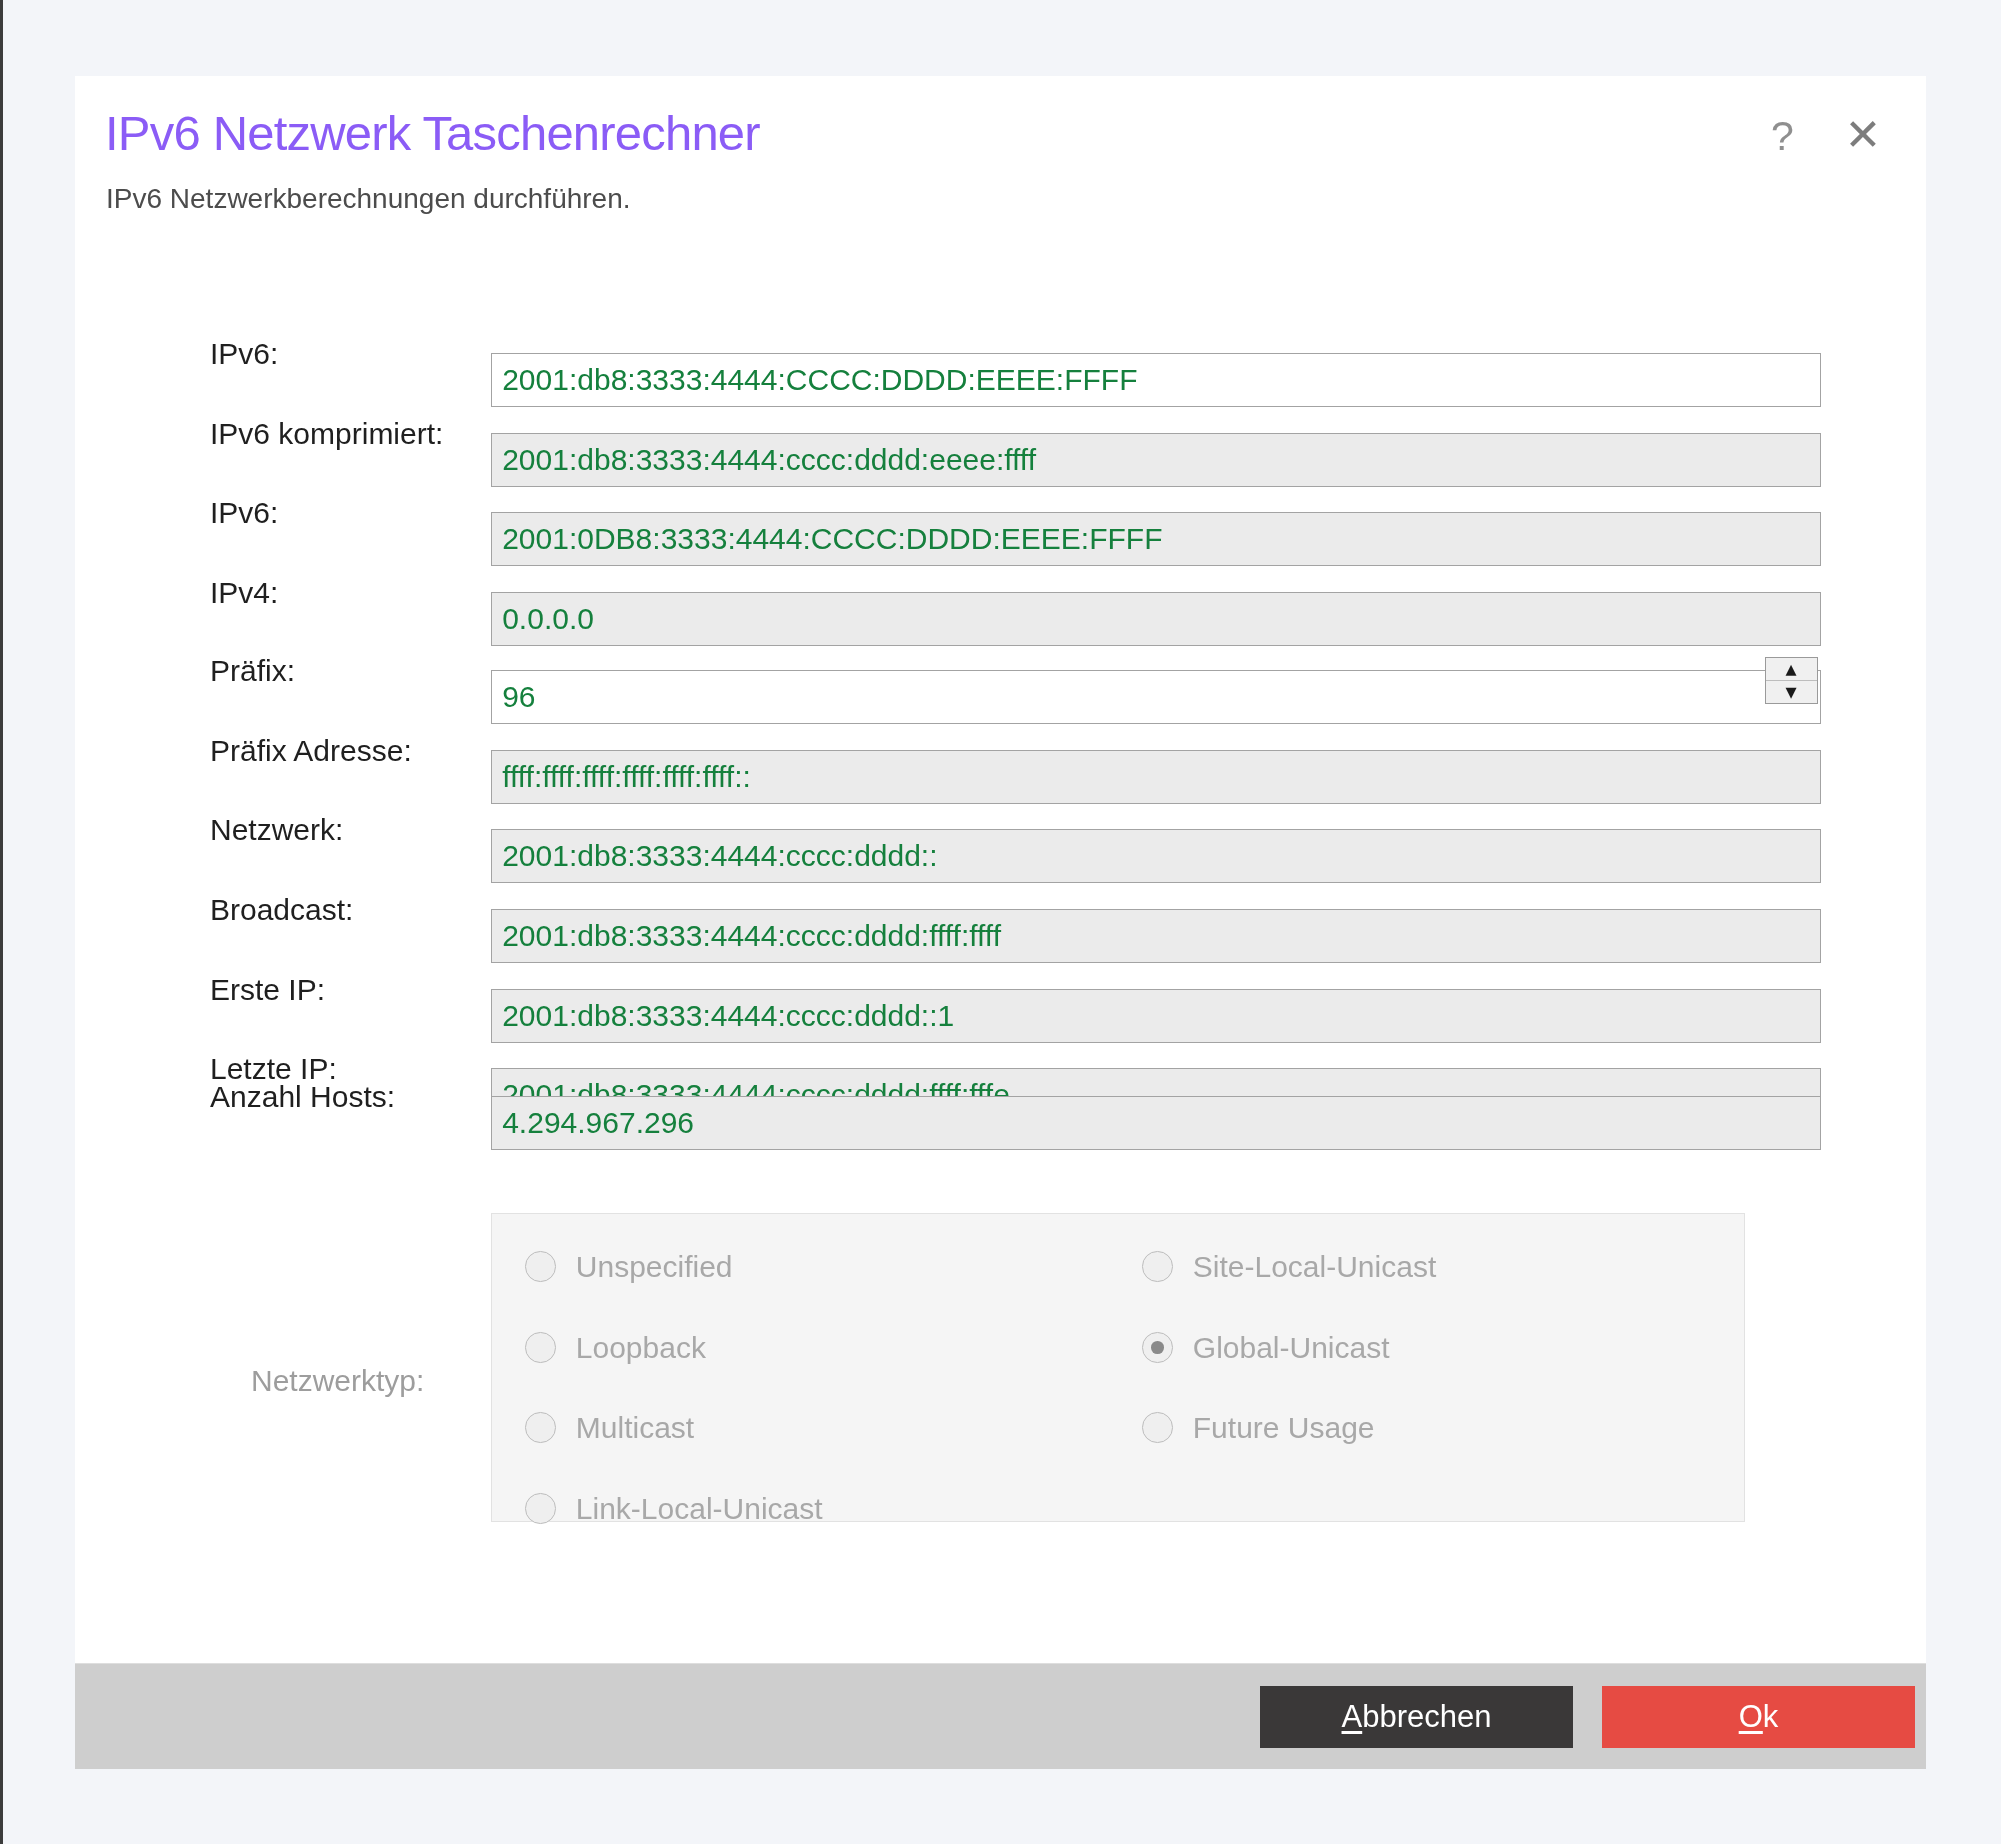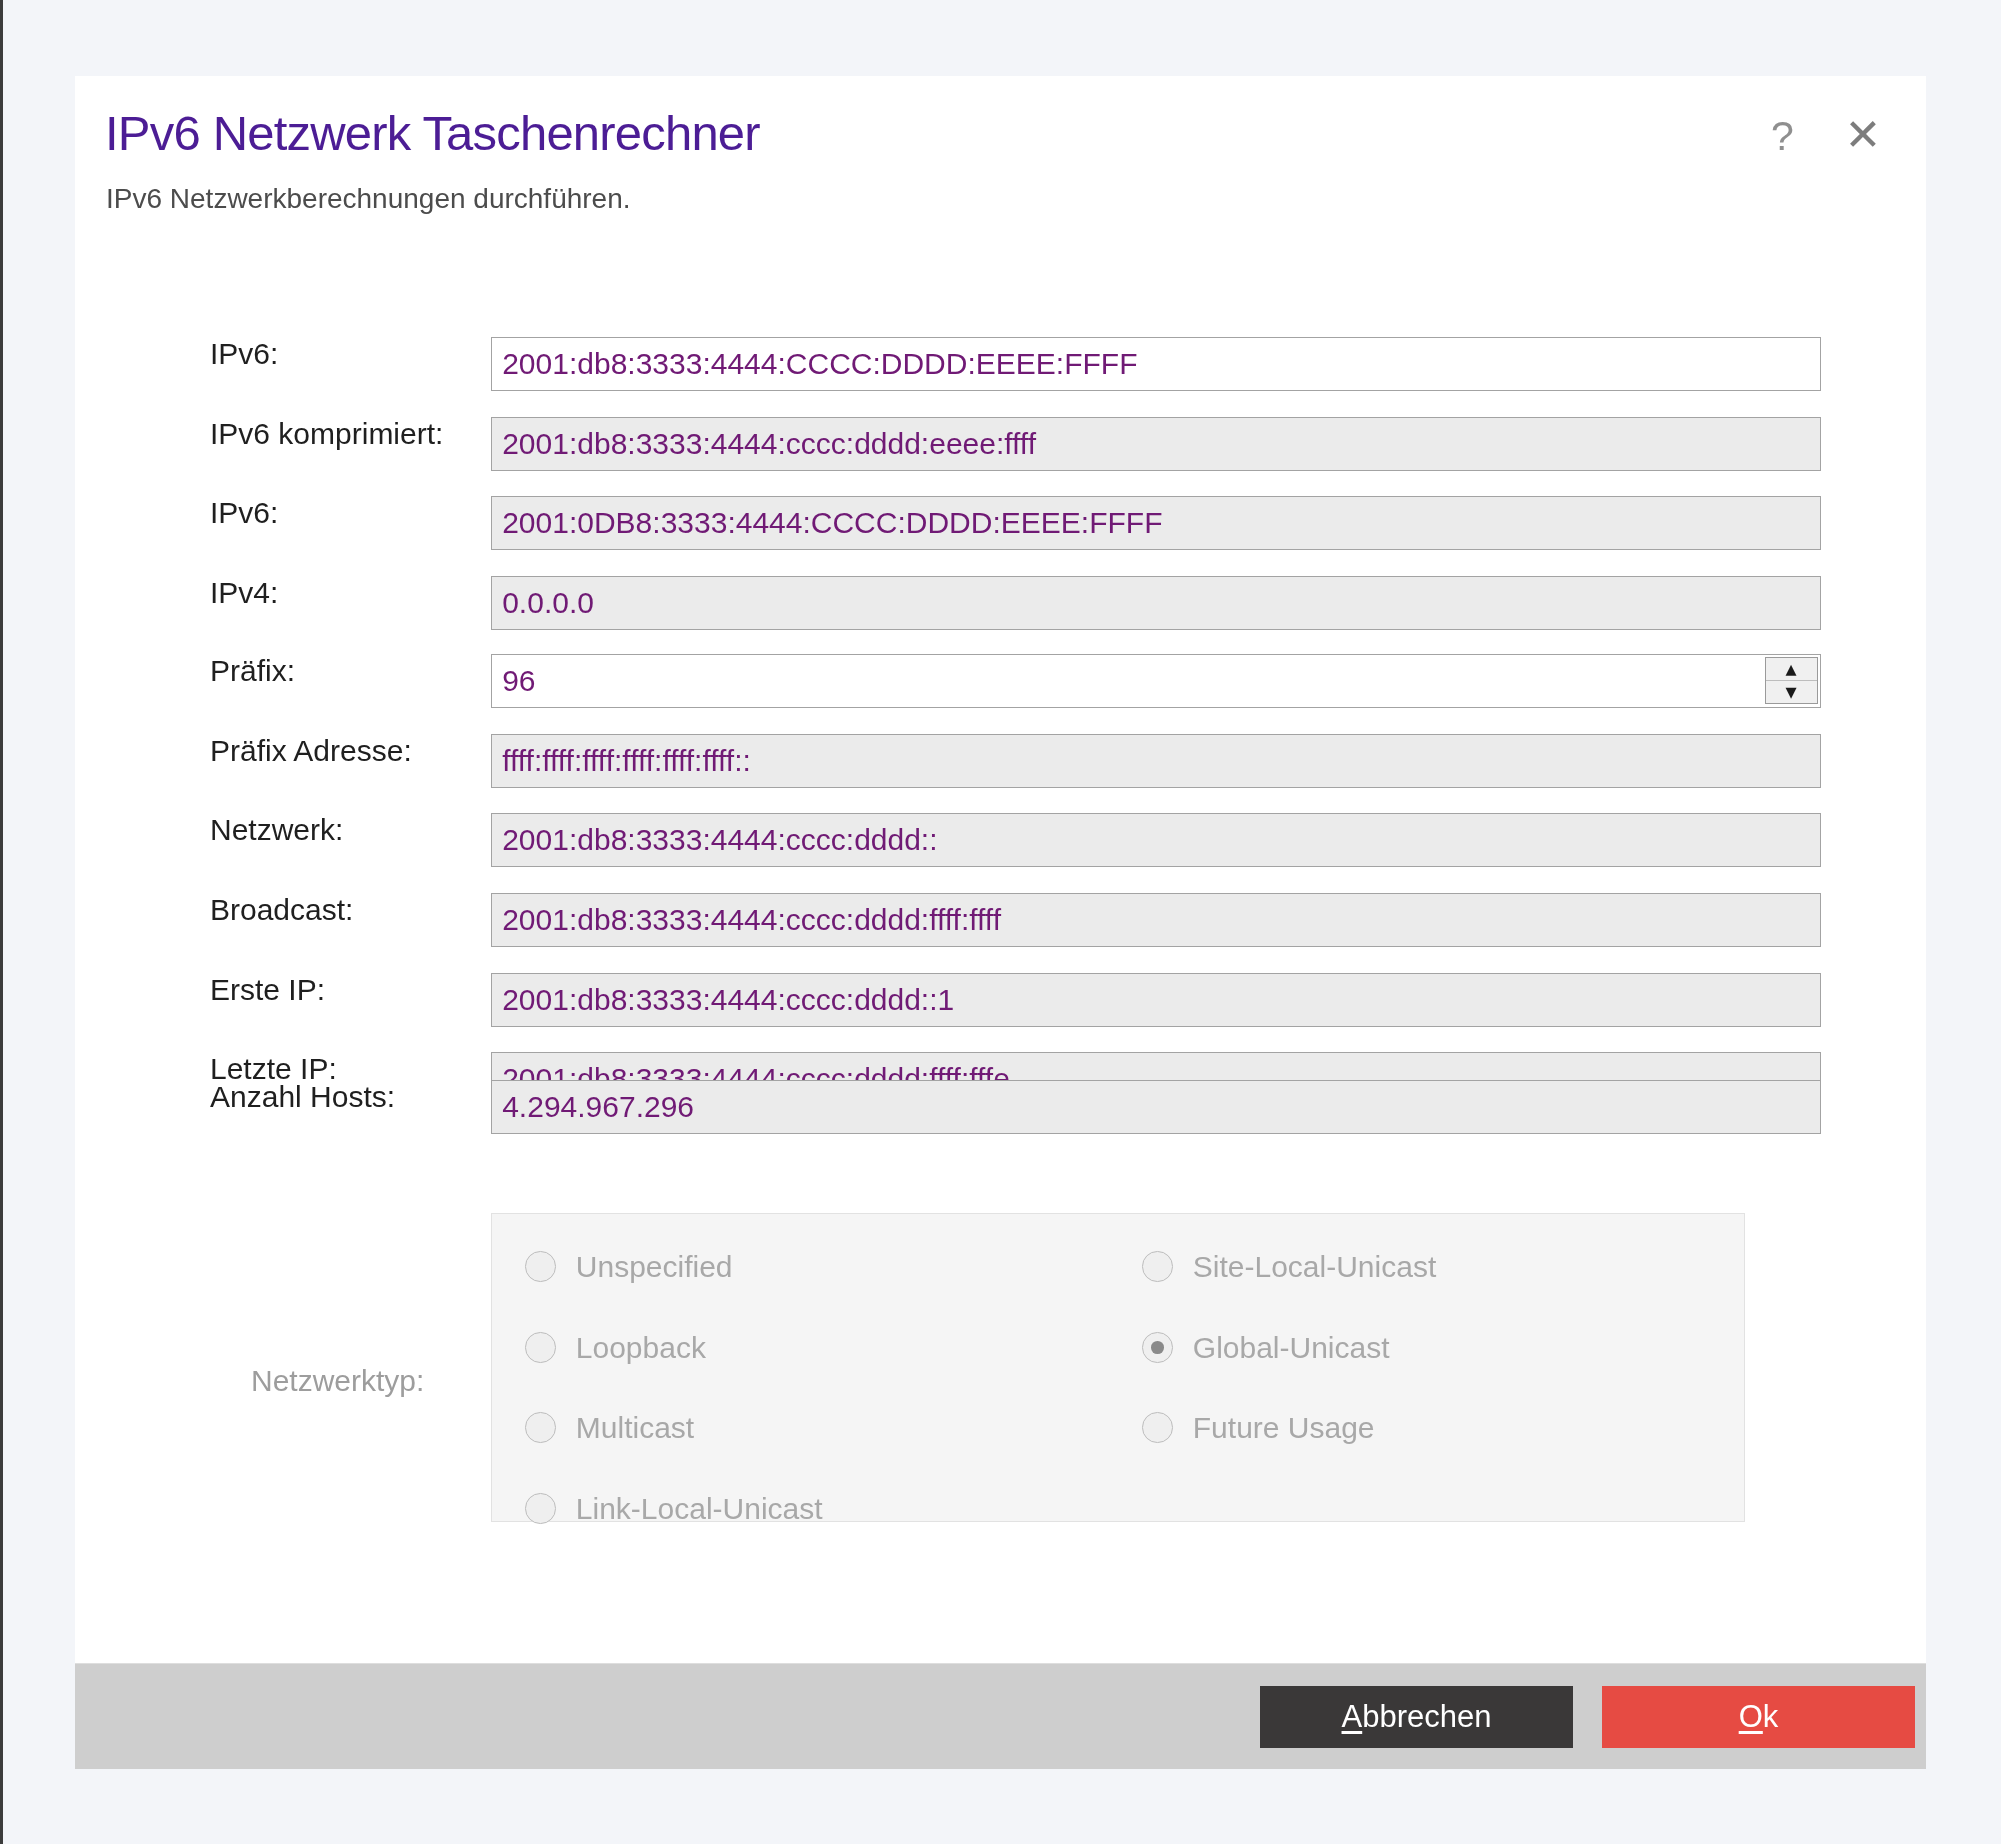--- a/index.html
+++ b/index.html
@@ -14,21 +14,21 @@
   .screen-left-edge {
     position:absolute; left:0; top:0; width:3.4px; height:100%;
     background:#3c3c3c;
   }
   .dialog {
     position:absolute; left:75px; top:76px; width:1851px; height:1693px;
     background:#ffffff;
   }
   .dlg-title {
     position:absolute; left:30px; top:29px;
-    font-size:49px; font-weight:300; letter-spacing:-0.8px; color:#4c1d95;
+    font-size:49px; font-weight:300; letter-spacing:-0.8px; color:#8b5cf6;
   }
   .dlg-subtitle {
     position:absolute; left:31px; top:107px;
     font-size:28px; color:#4c4c4c;
   }
   .help-icon {
     position:absolute; left:1682px; top:30.5px; width:51px; height:59px;
     font-size:41px; font-weight:300; color:#8f8f8f; text-align:center;
     cursor:pointer; line-height:59px;
   }
@@ -39,24 +39,25 @@
   }
   .row { position:absolute; left:135px; width:1611px; height:38px; display:flex; align-items:flex-start; }
   .row .lbl {
     width:281px; flex:0 0 281px;
     font-size:30px; color:#1f1f1f;
   }
   .row .fld {
     flex:1; height:54px;
     border:1.7px solid #a3a3a3;
     font-family:"Liberation Sans", sans-serif;
-    font-size:30px; color:#701a75;
+    font-size:30px; color:#15803d;
     padding:0 10.2px;
     background:#ffffff;
     outline:none;
+    margin-top:16px;
   }
   .row .fld.ro { background:#ebebeb; }
   .spin-wrap { flex:1; position:relative; height:54px; }
   .spin-wrap .fld { position:absolute; inset:0; width:100%; padding-right:47px; }
   .spinner {
     position:absolute; right:3.4px; top:3.4px; width:53px; height:47px;
     border:1.7px solid #9a9a9a; display:flex; flex-direction:column; z-index:2;
   }
   .spin-btn {
     flex:1; background:#f0f0f0; border:none; cursor:pointer;

